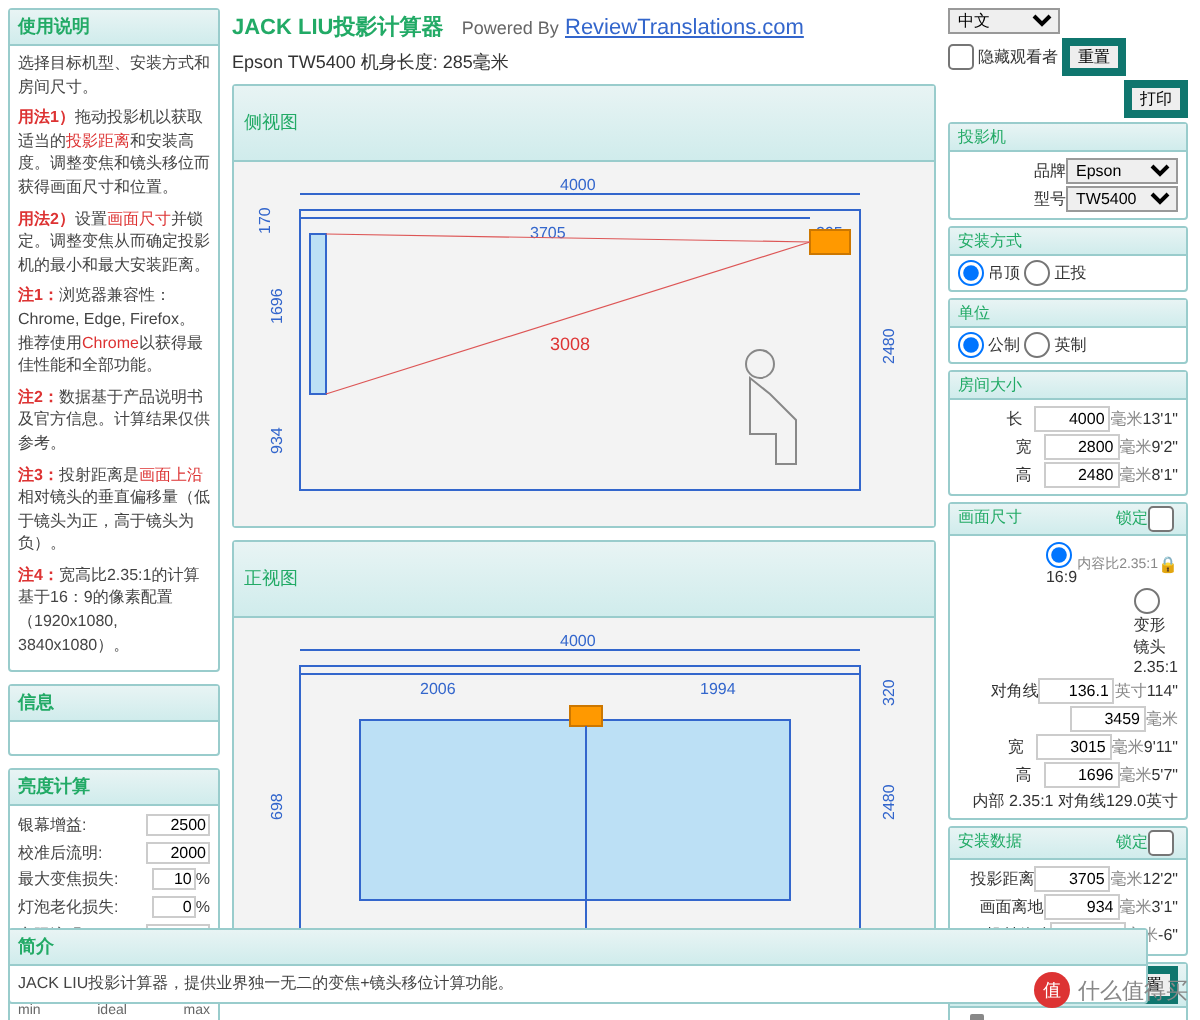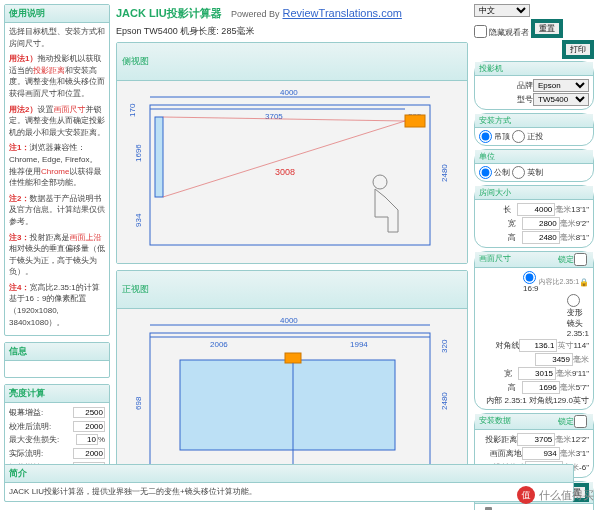--- a/index.html
+++ b/index.html
@@ -31,25 +31,25 @@
 .svgdiag{display:block}
 .dimtxt{font-size:8px;fill:#36c}
 .dimline{stroke:#36c;stroke-width:1}
 .thinred{stroke:#d55;stroke-width:.6}
 .screen{fill:#bce0f5;stroke:#36c;stroke-width:1}
 .proj{fill:#f90;stroke:#c70;stroke-width:1}
 .person{fill:none;stroke:#888;stroke-width:1}
 
 
 .rightcol{position:absolute;left:474px;top:4px;width:120px;font-size:8px}
-.rc-row{display:flex;align-items:flex-end;margin-bottom:2px}
+.rc-row{display:flex;align-items:center;margin-bottom:2px}
 .sel{font-size:8px;width:56px;border:1px solid #999}
 .btn{font-size:8px;padding:0 4px;border:4px solid #0f766e;background:#eee;cursor:pointer;margin-left:2px}
 .chk{margin:0 2px 0 0;vertical-align:middle}
-.rpanel{border:1px solid #9cc;border-radius:12px;margin-bottom:3px}
+.rpanel{border:1px solid #9cc;border-radius:2px;margin-bottom:3px}
 .rpanel-h{background:linear-gradient(#e8f4f4,#d0ecec);border-bottom:1px solid #9cc;font-size:8px;padding:1px 4px;color:#2a6;display:flex;justify-content:space-between}
 .rpanel-b{padding:2px 4px}
 .frow{display:flex;align-items:center;justify-content:flex-end;margin:1px 0}
 .frow label{flex:0 0 14px}
 .num-in{width:32px;font-size:8px;text-align:right;border:1px solid #ccc}
 .u{color:#888}
 .slider{width:100%;height:3px;background:#ddd;position:relative;margin:4px 0}
 .slider::after{content:'';position:absolute;width:7px;height:9px;background:#888;top:-3px;border-radius:1px}
 .slider.s1::after{left:5%}
 .sl-labels{display:flex;justify-content:space-between;font-size:7px;color:#666}
@@ -96,20 +96,24 @@
                 <td>银幕增益:</td>
                 <td><input class="small-in" value="2500" style=""></td>
               </tr>
           <tr>
                 <td>校准后流明:</td>
                 <td><input class="small-in" value="2000" style=""></td>
               </tr>
           <tr>
                 <td>最大变焦损失:</td>
                 <td><input class="small-in" style="width: 18px;" value="10"><span>%</span></td>
+              </tr>
+          <tr>
+                <td>灯泡老化损失:</td>
+                <td><input class="small-in" style="width: 18px;" value="0"><span>%</span></td>
               </tr>
           <tr>
                 <td>实际流明:</td>
                 <td><input class="small-in" value="2000" style=""></td>
               </tr>
           <tr>
                 <td>银幕增益:</td>
                 <td><input class="small-in" value="1" style=""></td>
               </tr>
           <tr>

